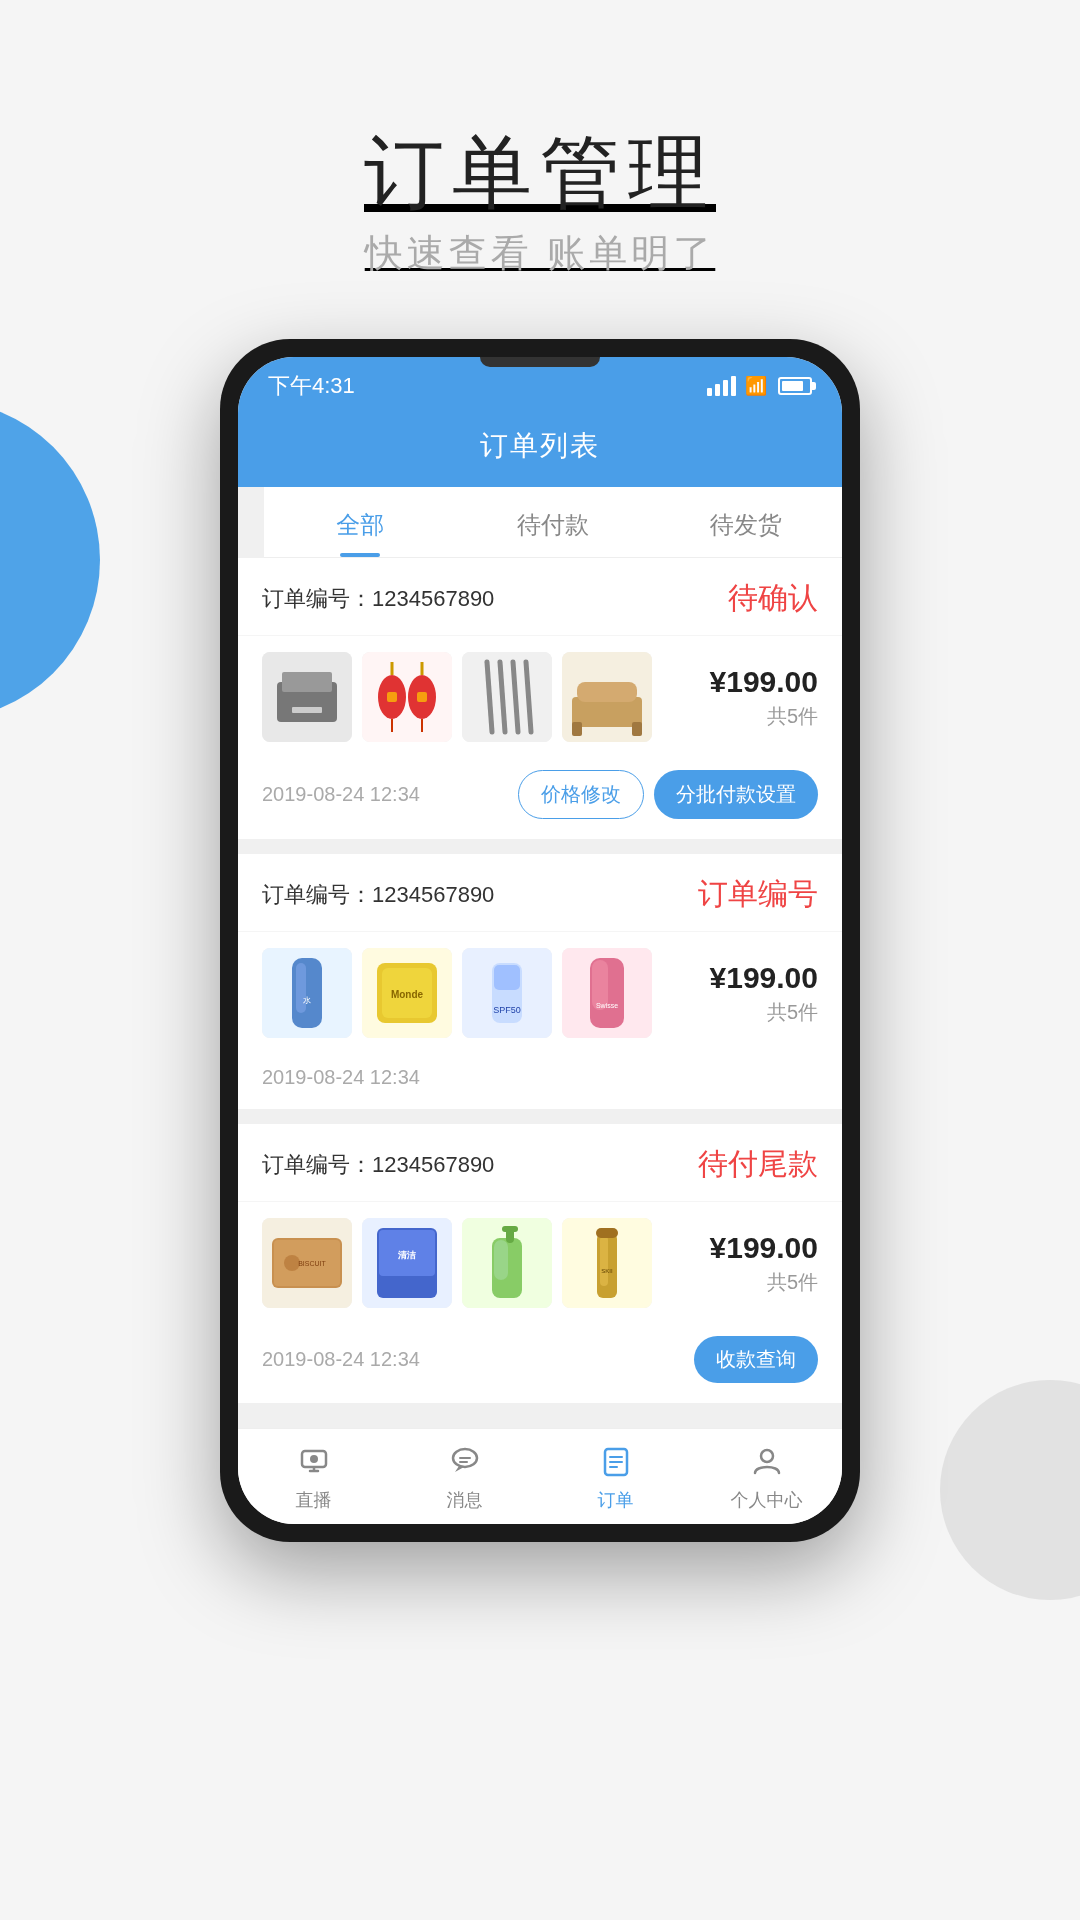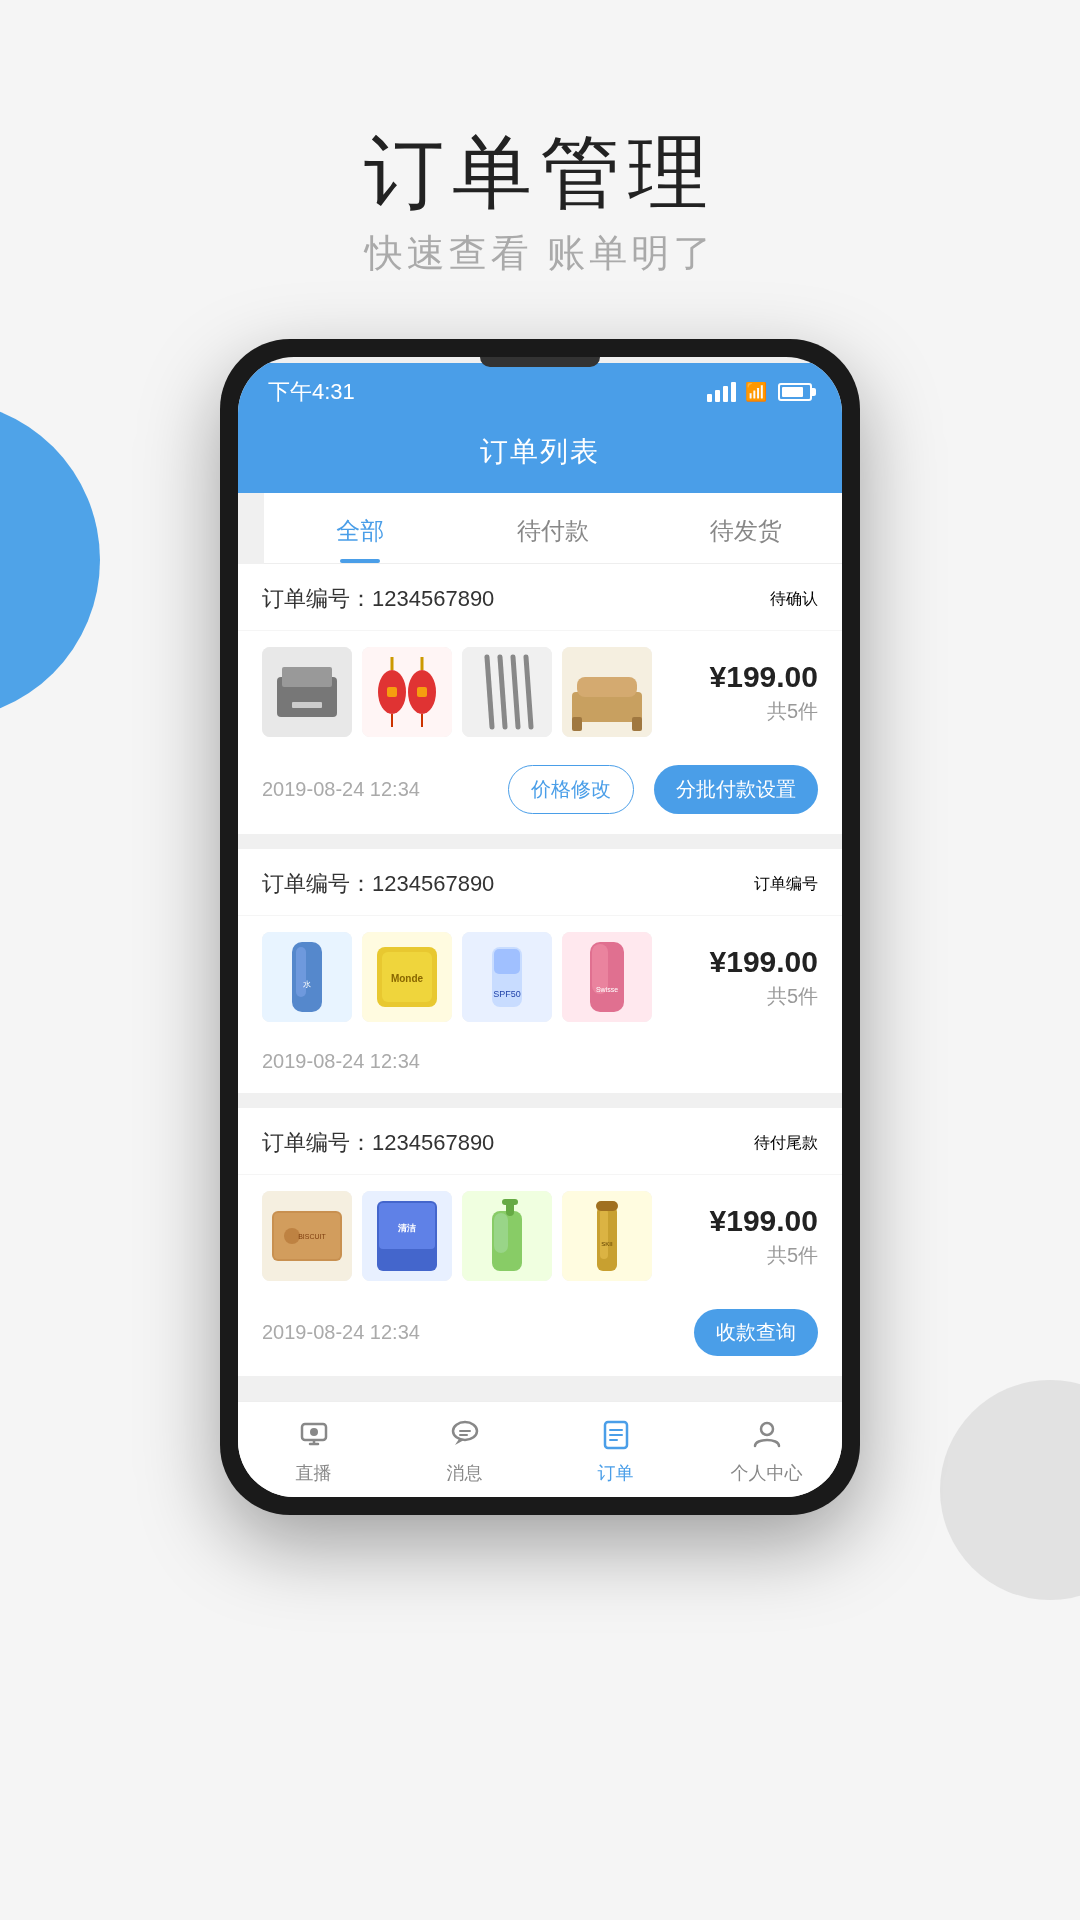--- a/index.html
+++ b/index.html
@@ -36,20 +36,21 @@
       opacity: 0.5;
     }
 
     
     .page-header {
       text-align: center;
       padding-top: 120px;
       padding-bottom: 60px;
       position: relative;
       z-index: 1;
+      text-decoration: underline;
     }
     .page-title {
       font-size: 80px;
       font-weight: 400;
       color: #222;
       letter-spacing: 8px;
     }
     .page-subtitle {
       font-size: 38px;
       color: #aaa;
@@ -93,21 +94,20 @@
     
     .status-bar {
       background: #4a9ee8;
       display: flex;
       justify-content: space-between;
       align-items: center;
       padding: 14px 30px 10px;
       color: white;
       font-size: 22px;
       font-weight: 500;
-      margin-top: 6px;
     }
     .status-icons {
       display: flex;
       align-items: center;
       gap: 10px;
     }
     .signal-bars {
       display: flex;
       align-items: flex-end;
       gap: 3px;
@@ -206,22 +206,22 @@
       justify-content: space-between;
       align-items: center;
       padding: 20px 24px 16px;
       border-bottom: 1px solid #f5f5f5;
     }
     .order-number {
       font-size: 22px;
       color: #333;
     }
     .order-status {
-      font-size: 16px;
-      color: #000000;
+      font-size: 30px;
+      color: #ef4444;
     }
 
     .order-products {
       display: flex;
       align-items: center;
       padding: 16px 24px;
       gap: 12px;
     }
     .product-images {
       display: flex;
@@ -257,21 +257,21 @@
       justify-content: space-between;
       align-items: center;
       padding: 12px 24px 20px;
     }
     .order-date {
       font-size: 20px;
       color: #aaa;
     }
     .order-actions {
       display: flex;
-      gap: 20px;
+      gap: 10px;
     }
     .btn-outline {
       border: 1.5px solid #4a9ee8;
       color: #4a9ee8;
       background: white;
       border-radius: 30px;
       padding: 10px 22px;
       font-size: 20px;
       cursor: pointer;
     }

